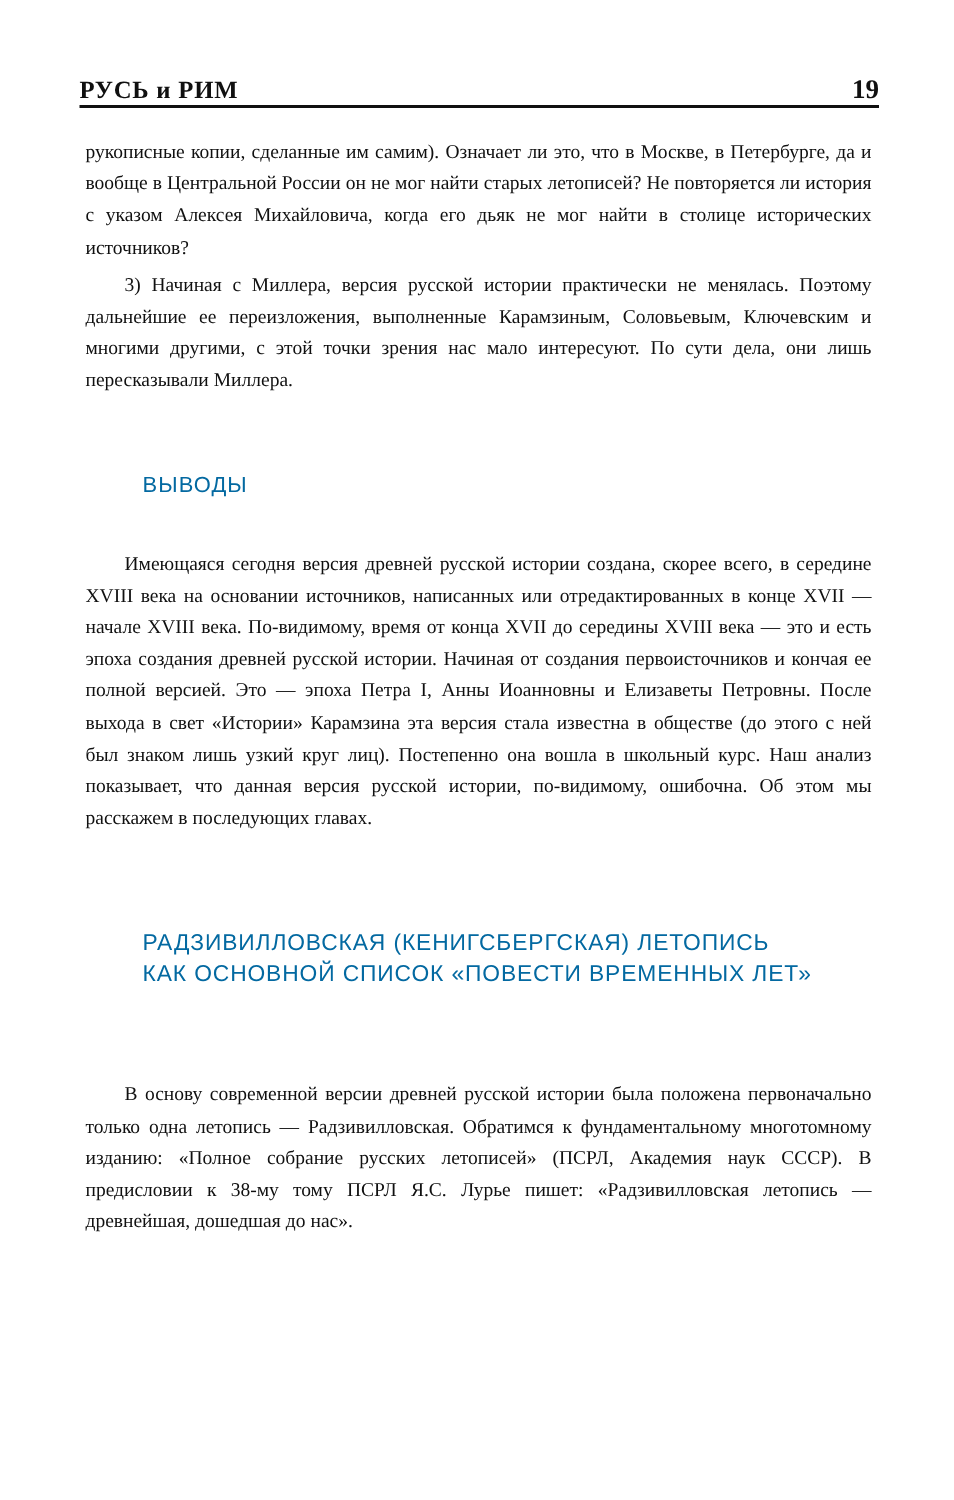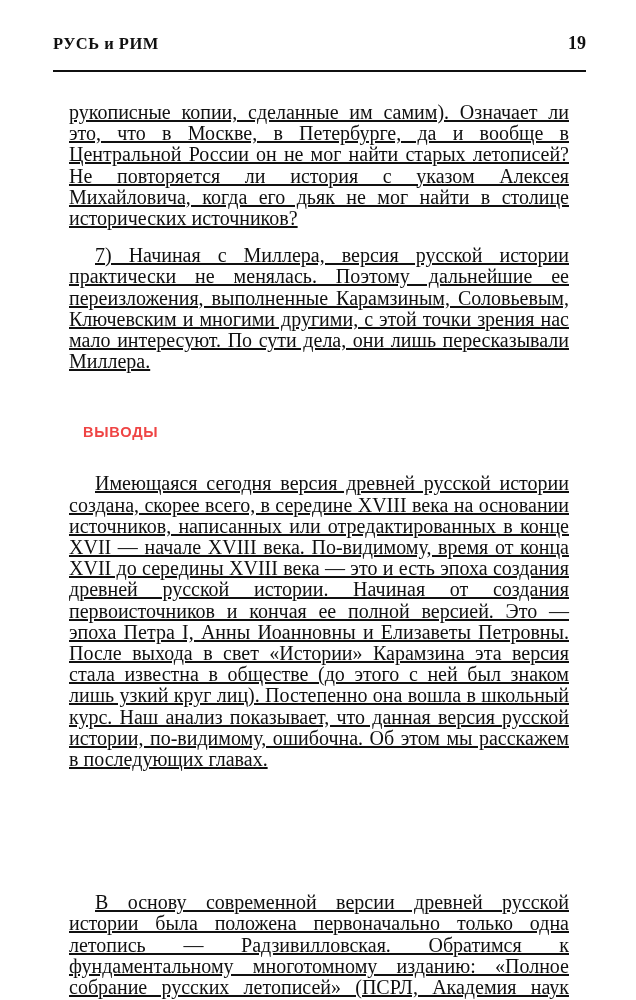--- a/index.html
+++ b/index.html
@@ -21,21 +21,21 @@
     width: 636px;
     height: 1000px;
     box-sizing: border-box;
     background: #ffffff;
   }
 
   
   .running-head {
     position: absolute;
     left: 53px;
-    top: 28px;
+    top: 44px;
     width: 533px;
     height: 24px;
     display: flex;
     align-items: flex-end;
     justify-content: space-between;
   }
   .running-head-title {
     font-family: "Liberation Serif", "DejaVu Serif", serif;
     font-size: 16.5px;
     font-weight: 700;
@@ -61,44 +61,43 @@
 
   
   .column {
     position: absolute;
     left: 53px;
     top: 86px;
     width: 532px;
   }
 
   p.body {
-    margin: 16px;
-    font-size: 20px;
+    margin: 4px;
+    font-size: 13px;
     line-height: 21.2px;
     text-align: justify;
     text-justify: inter-word;
     hyphens: manual;
     text-indent: 26px;
     word-spacing: 0.1px;
-    text-decoration: underline;
   }
   p.body.no-indent {
     text-indent: 0;
   }
   p.body.last-line-left {
     text-align-last: left;
   }
 
   
   h2.section-head,
   h3.minor-head {
-    margin: 0;
+    margin: 12px;
     font-family: "Liberation Sans", "DejaVu Sans", sans-serif;
-    font-weight: 700;
-    color: #ef4444;
+    font-weight: 400;
+    color: #0369a1;
   }
   h3.minor-head {
     font-size: 14.6px;
     line-height: 19px;
     letter-spacing: 0.75px;
     padding-left: 30px;
   }
   h2.section-head {
     font-size: 15.2px;
     line-height: 20.5px;
@@ -125,32 +124,34 @@
   <div class="running-head">
     <span class="running-head-title">РУСЬ и РИМ</span>
     <span class="running-head-folio">19</span>
   </div>
   <div class="head-rule"></div>
 
   <div class="column">
 
     <p class="body no-indent last-line-left">рукописные копии, сделанные им самим). Означает ли это, что в Москве, в Петербурге, да и вообще в Центральной России он не мог найти старых летописей? Не повторяется ли история с указом Алексея Михайловича, когда его дьяк не мог найти в столице исторических источников?</p>
 
-    <p class="body last-line-left">7) Начиная с Миллера, версия русской истории практически не менялась. Поэтому дальнейшие ее переизложения, выполненные Карамзиным, Соловьевым, Ключевским и многими другими, с этой точки зрения нас мало интересуют. По сути дела, они лишь пересказывали Миллера.</p>
+    <p class="body last-line-left">3) Начиная с Миллера, версия русской истории практически не менялась. Поэтому дальнейшие ее переизложения, выполненные Карамзиным, Соловьевым, Ключевским и многими другими, с этой точки зрения нас мало интересуют. По сути дела, они лишь пересказывали Миллера.</p>
 
     <div class="gap-conclusions"></div>
 
     <h3 class="minor-head">ВЫВОДЫ</h3>
 
     <div class="gap-after-minor"></div>
 
     <p class="body last-line-left">Имеющаяся сегодня версия древней русской истории создана, скорее всего, в середине XVIII века на основании источников, написанных или отредактированных в конце XVII — начале XVIII века. По-видимому, время от конца XVII до середины XVIII века — это и есть эпоха создания древней русской истории. Начиная от создания первоисточников и кончая ее полной версией. Это — эпоха Петра I, Анны Иоанновны и Елизаветы Петровны. После выхода в свет «Истории» Карамзина эта версия стала известна в обществе (до этого с ней был знаком лишь узкий круг лиц). Постепенно она вошла в школьный курс. Наш анализ показывает, что данная версия русской истории, по-видимому, ошибочна. Об этом мы расскажем в последующих главах.</p>
 
     <div class="gap-before-section"></div>
 
+    <h2 class="section-head">РАДЗИВИЛЛОВСКАЯ (КЕНИГСБЕРГСКАЯ) ЛЕТОПИСЬ
+КАК ОСНОВНОЙ СПИСОК «ПОВЕСТИ ВРЕМЕННЫХ ЛЕТ»</h2>
 
     <div class="gap-after-section"></div>
 
 
     <div class="gap-after-origin"></div>
 
     <p class="body last-line-left">В основу современной версии древней русской истории была положена первоначально только одна летопись — Радзивилловская. Обратимся к фундаментальному многотомному изданию: «Полное собрание русских летописей» (ПСРЛ, Академия наук СССР). В предисловии к 38-му тому ПСРЛ Я.С. Лурье пишет: «Радзивилловская летопись — древнейшая, дошедшая до нас».</p>
 
 
   </div>

